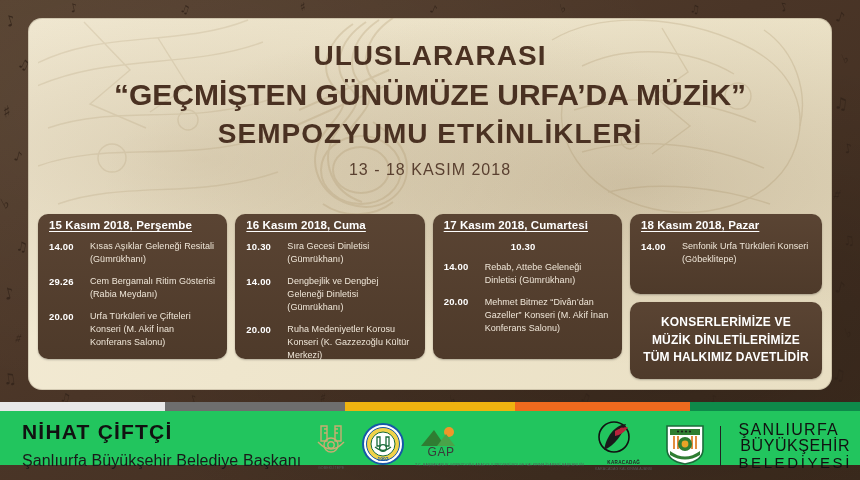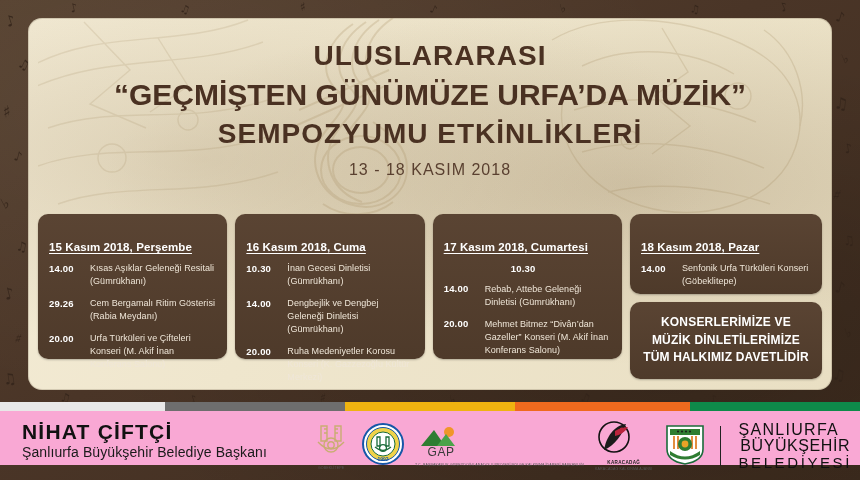--- a/index.html
+++ b/index.html
@@ -60,21 +60,21 @@
   
   .cols{
     position:absolute;left:10px;top:196px;width:784px;height:165px;
     display:flex;gap:8px;
   }
   .col{position:relative;flex:1 1 0;display:flex;flex-direction:column;gap:8px;}
   .col.c4{flex:0 0 192px;}
   .card{
     background:linear-gradient(180deg,#5a4433 0%,#4e3a2a 100%);
     border-radius:10px;
-    padding:27px 10px 10px 11px;
+    padding:5px 10px 10px 11px;
     color:#f3ece0;
     box-shadow:0 1px 2px rgba(0,0,0,.25);
   }
   .card.day{height:145px;box-sizing:border-box;}
   .col.c4 .card.day{height:80px;}
   .day-title{
     font-size:11.5px;font-weight:bold;color:#ffffff;
     text-decoration:underline;text-underline-offset:2px;
     white-space:nowrap;letter-spacing:.1px;
   }
@@ -96,28 +96,28 @@
     color:#ffffff;font-weight:bold;font-size:12px;line-height:1.45;
     letter-spacing:.2px;
     box-shadow:0 1px 2px rgba(0,0,0,.25);
     padding:4px 6px;box-sizing:border-box;
   }
   
   .stripe{position:absolute;left:0;top:402px;width:860px;height:9px;display:flex;}
   .stripe i{display:block;height:100%;}
   
   .footer{
-    position:absolute;left:0;top:411px;width:860px;height:54px;background:#f9a8d4;
+    position:absolute;left:0;top:411px;width:860px;height:54px;background:#22c55e;
   }
   .mayor{position:absolute;left:22px;top:9px;}
   .mayor-name{
     font-size:21px;font-weight:bold;color:#111111;letter-spacing:1.2px;
   }
   .mayor-role{
-    font-size:14px;color:#1a1a1a;margin-top:0;letter-spacing:.1px;
+    font-size:16px;color:#1a1a1a;margin-top:8px;letter-spacing:.1px;
   }
   .logos{
     position:absolute;right:8px;top:6px;height:58px;
     display:flex;align-items:center;gap:11px;
   }
   .logo{display:block;}
   .logo-cap{
     font-size:3.6px;color:#555;text-align:center;margin-top:1px;
     letter-spacing:.1px;line-height:1.25;
   }
@@ -242,21 +242,21 @@
             <div class="desc">Urfa Türküleri ve Çifteleri Konseri (M. Akif İnan Konferans Salonu)</div>
           </div>
         </div>
       </div>
 
       <div class="col">
         <div class="card day">
           <div class="day-title">16 Kasım 2018, Cuma</div>
           <div class="ev">
             <div class="time">10.30</div>
-            <div class="desc">İnan Gecesi Dinletisi (Gümrükhanı)</div>
+            <div class="desc">Sıra Gecesi Dinletisi (Gümrükhanı)</div>
           </div>
           <div class="ev">
             <div class="time">14.00</div>
             <div class="desc">Dengbejlik ve Dengbej Geleneği Dinletisi (Gümrükhanı)</div>
           </div>
           <div class="ev">
             <div class="time">20.00</div>
             <div class="desc">Ruha Medeniyetler Korosu Konseri (K. Gazzezoğlu Kültür Merkezi)</div>
           </div>
         </div>

